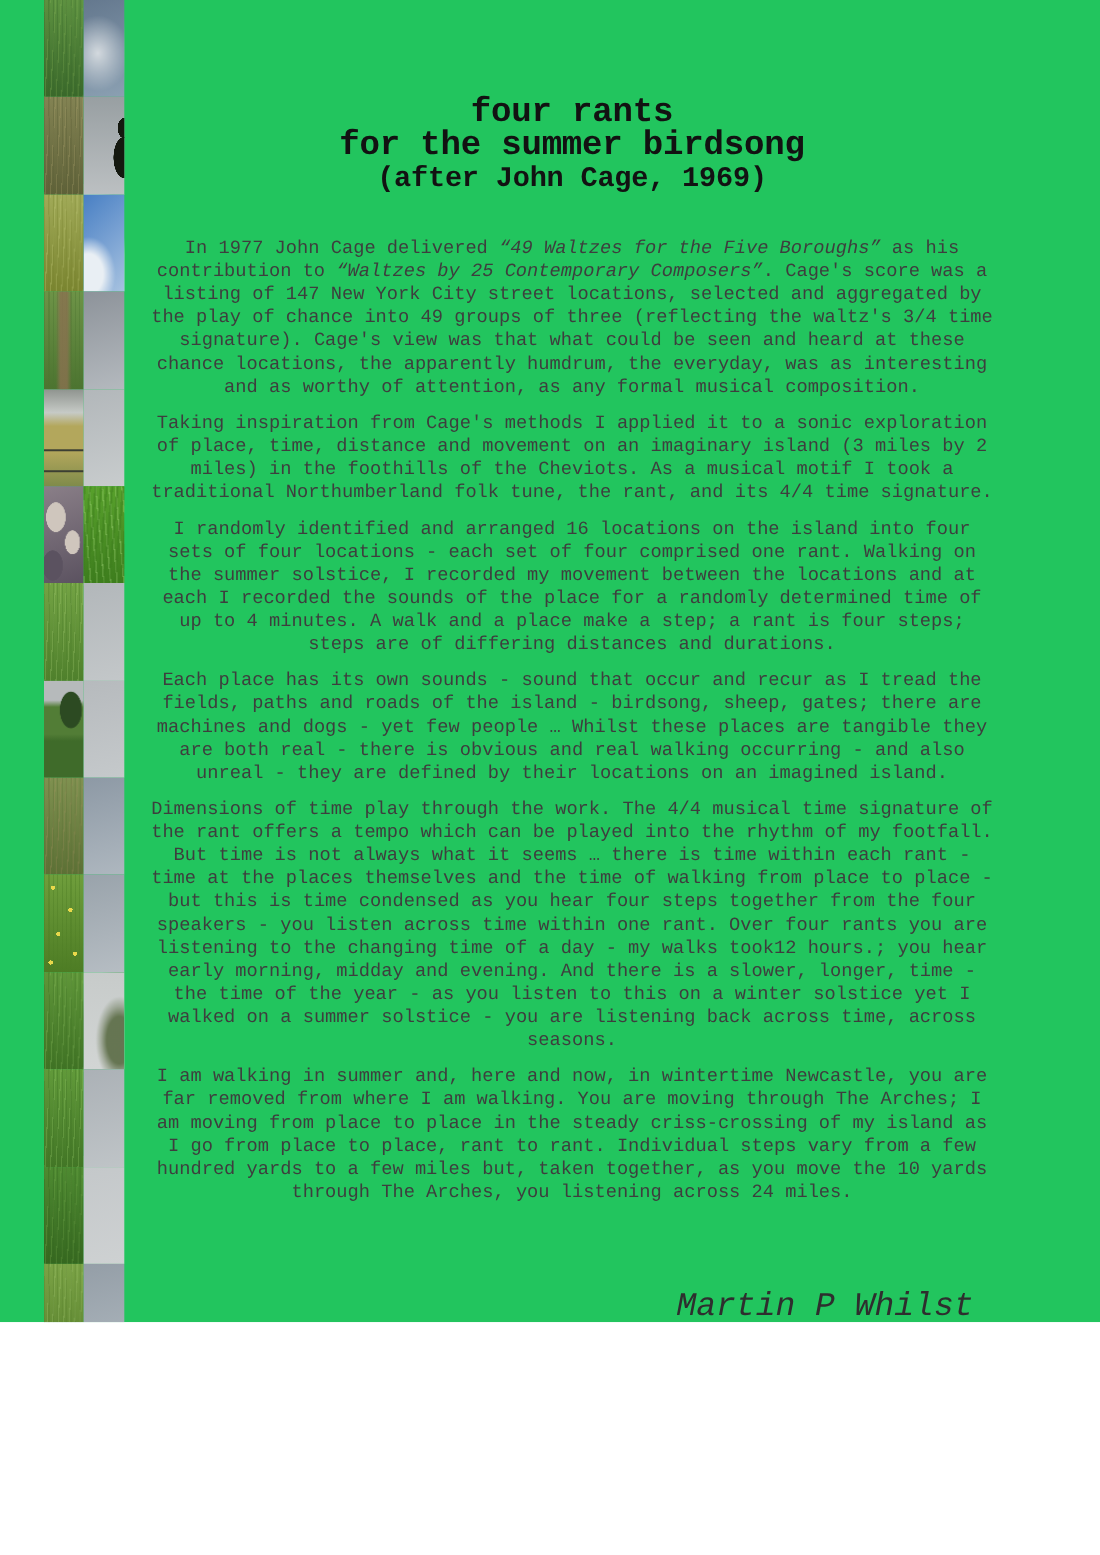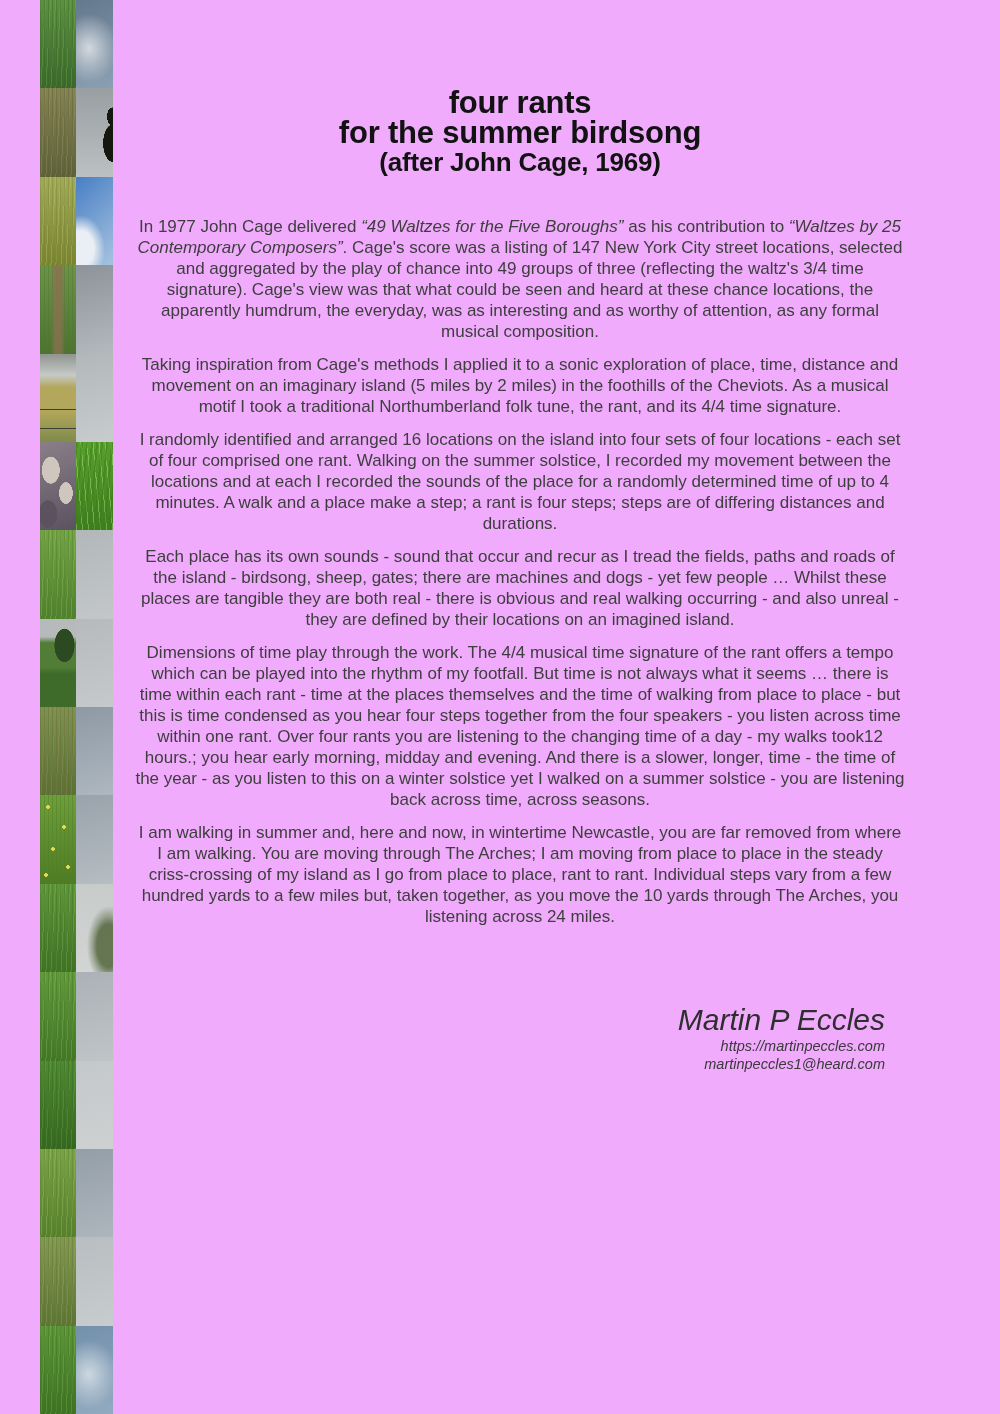--- a/index.html
+++ b/index.html
@@ -1,20 +1,20 @@
 <!DOCTYPE html>
 <html><head>
 <meta charset="utf-8">
 <style>
   html,body{margin:0;padding:0;background:#ffffff;}
   .page{
     position:relative;
-    width:1000px;height:1414px;
-    background:#f0abfc;
-    font-family:Liberation Sans, sans-serif;
+    width:1000px;height:1202px;
+    background:#22c55e;
+    font-family:Liberation Mono, monospace;
     overflow:hidden;
   }
   
   .photo-strip{
     position:absolute;left:40px;top:0;
     width:73px;height:1414px;
     display:grid;
     grid-template-columns:36px 37px;
     grid-auto-rows:88.375px;
   }
@@ -93,27 +93,27 @@
 
   <main class="content">
     <header class="title">
       <div class="title-big">four rants</div>
       <div class="title-big">for the summer birdsong</div>
       <div class="title-small">(after John Cage, 1969)</div>
     </header>
 
     <section class="body-text">
         <p><span>In 1977 John Cage delivered </span><em>“49 Waltzes for the Five Boroughs”</em><span> as his contribution to </span><em>“Waltzes by 25 Contemporary Composers”</em><span>. Cage's score was a listing of 147 New York City street locations, selected and aggregated by the play of chance into 49 groups of three (reflecting the waltz's 3/4 time signature). Cage's view was that what could be seen and heard at these chance locations, the apparently humdrum, the everyday, was as interesting and as worthy of attention, as any formal musical composition.</span></p>
-        <p><span>Taking inspiration from Cage's methods I applied it to a sonic exploration of place, time, distance and movement on an imaginary island (5 miles by 2 miles) in the foothills of the Cheviots.  As a musical motif I took a traditional Northumberland folk tune, the rant, and its 4/4 time signature.</span></p>
+        <p><span>Taking inspiration from Cage's methods I applied it to a sonic exploration of place, time, distance and movement on an imaginary island (3 miles by 2 miles) in the foothills of the Cheviots.  As a musical motif I took a traditional Northumberland folk tune, the rant, and its 4/4 time signature.</span></p>
         <p><span>I randomly identified and arranged 16 locations on the island into four sets of four locations - each set of four comprised one rant. Walking on the summer solstice, I recorded my movement between the locations and at each I recorded the sounds of the place for a randomly determined time of up to 4 minutes. A walk and a place make a step; a rant is four steps; steps are of differing distances and durations.</span></p>
         <p><span>Each place has its own sounds - sound that occur and recur as I tread the fields, paths and roads of the island - birdsong, sheep, gates; there are machines and dogs - yet few people … Whilst these places are tangible they are both real - there is obvious and real walking occurring - and also unreal - they are defined by their locations on an imagined island.</span></p>
         <p><span>Dimensions of time play through the work. The 4/4 musical time signature of the rant offers a tempo which can be played into the rhythm of my footfall. But time is not always what it seems … there is time within each rant - time at the places themselves and the time of walking from place to place - but this is time condensed as you hear four steps together from the four speakers - you listen across time within one rant. Over four rants you are listening to the changing time of a day - my walks took12 hours.; you hear early morning, midday and evening. And there is a slower, longer, time - the time of the year - as you listen to this on a winter solstice yet I walked on a summer solstice - you are listening back across time, across seasons.</span></p>
         <p><span>I am walking in summer and, here and now, in wintertime Newcastle, you are far removed from where I am walking. You are moving through The Arches; I am moving from place to place in the steady criss-crossing of my island as I go from place to place, rant to rant. Individual steps vary from a few hundred yards to a few miles but, taken together, as you move the 10 yards through The Arches, you listening across 24 miles.</span></p>
       </section>
 
     <footer class="signature">
-      <div class="sig-name">Martin P Eccles</div>
+      <div class="sig-name">Martin P Whilst</div>
       <div class="sig-line">https://martinpeccles.com</div>
       <div class="sig-line">martinpeccles1@heard.com</div>
     </footer>
   </main>
 
 </div>
 
 </body></html>

